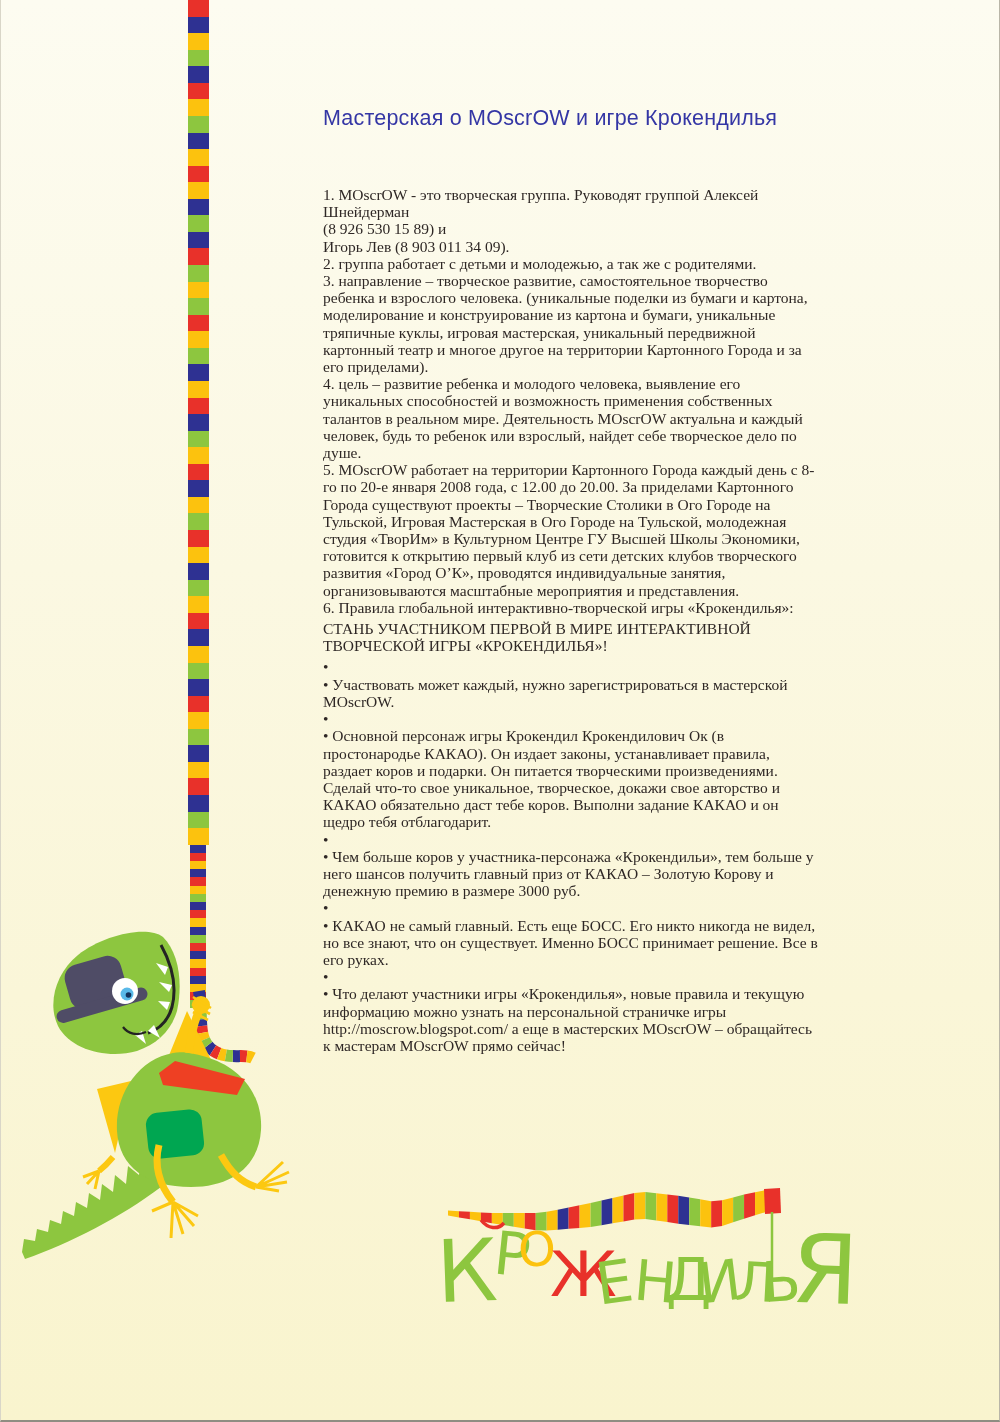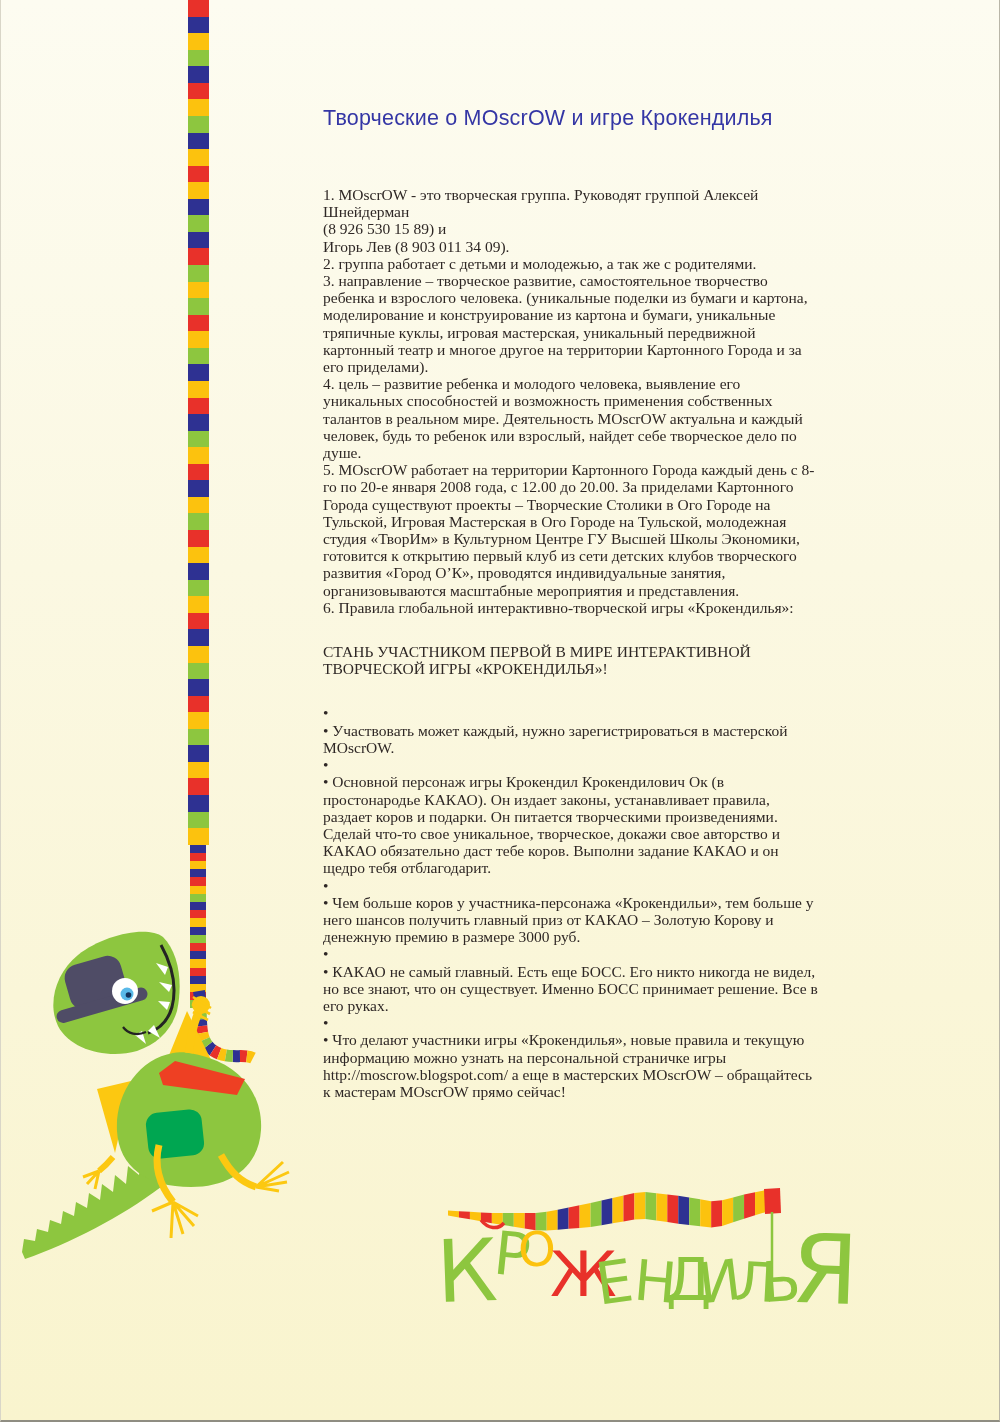--- a/index.html
+++ b/index.html
@@ -16,21 +16,21 @@
   .ribbon .st.thin{width:16px;height:8.2px;margin-left:2px;}
   
   .title{
     position:absolute;left:322px;top:106px;margin:0;
     font-family:"Liberation Sans",sans-serif;font-weight:normal;
     font-size:21.5px;color:var(--title-blue,#3436a5);letter-spacing:0.2px;
   }
   
   .body-text{position:absolute;left:322px;top:186px;width:530px;color:var(--ink,#2e2725);}
   .para{margin:0;white-space:pre-line;font-size:15.5px;line-height:17.2px;}
-  .para + .para{margin-top:27px;}
+  .para + .para{margin-top:4px;}
   
   .croc{position:absolute;left:10px;top:925px;}
   
   .logo{position:absolute;left:430px;top:1182px;width:440px;height:146px;}
   .logo svg{position:absolute;left:0;top:0;}
   .letters{position:absolute;left:7px;top:46px;width:430px;height:100px;}
   .glyph{
     position:absolute;line-height:0.95;font-family:"DejaVu Sans",sans-serif;
     transform-origin:center bottom;user-select:none;
   }
@@ -171,21 +171,21 @@
       <path d="M135,107 C126,111 117,109 112,102" stroke="#232323" stroke-width="2.2" fill="none"></path>
     </g>
 
     <g>
       <path d="M178,128 C180,110 183,97 188,86" stroke="#fcc811" stroke-width="8" fill="none"></path>
       <circle cx="190" cy="80" r="9" fill="#fcc811"></circle>
       <path d="M182,72 L200,83 M181,79 L199,89 M182,87 L197,95" stroke="#fcc811" stroke-width="2.6" fill="none"></path>
     </g>
   </svg>
 
-  <h1 class="title">Творческие о MOscrOW и игре Крокендилья</h1>
+  <h1 class="title">Мастерская о MOscrOW и игре Крокендилья</h1>
 
   <div class="body-text">
     <p class="para">1. MOscrOW - это творческая группа. Руководят группой Алексей
 Шнейдерман
 (8 926 530 15 89) и
 Игорь Лев (8 903 011 34 09).
 2. группа работает с детьми и молодежью, а так же с родителями.
 3. направление – творческое развитие, самостоятельное творчество
 ребенка и взрослого человека. (уникальные поделки из бумаги и картона,
 моделирование и конструирование из картона и бумаги, уникальные

